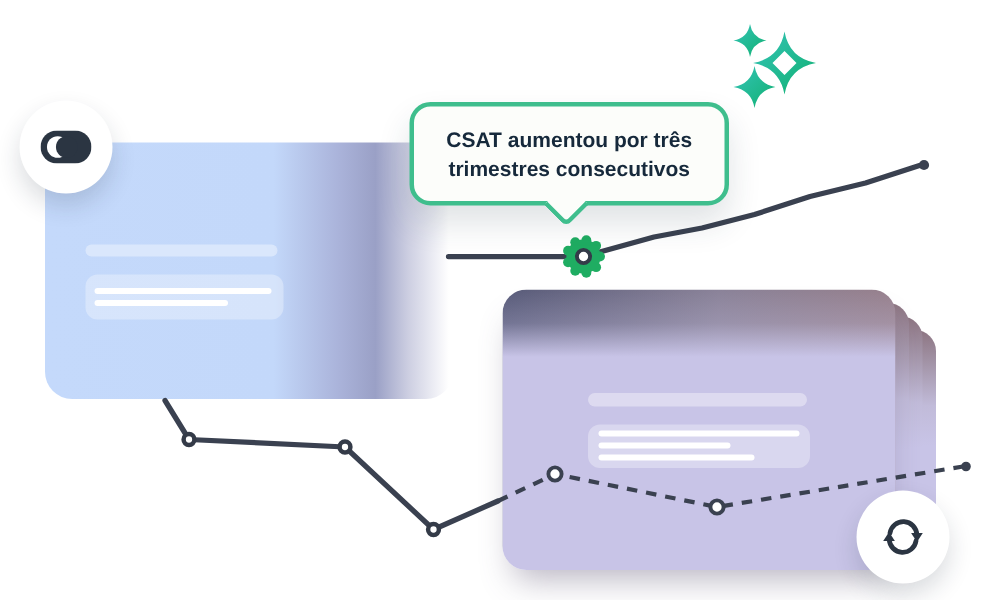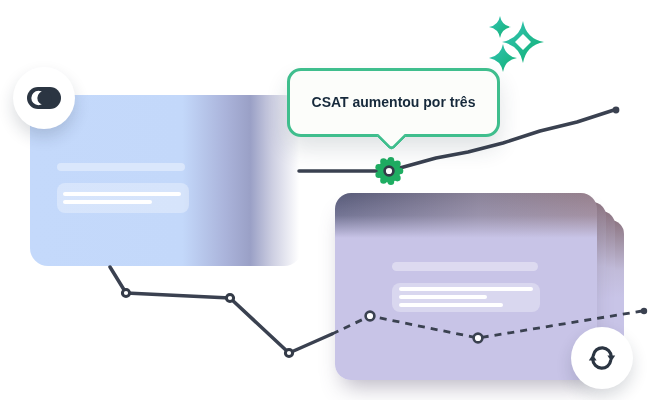--- a/index.html
+++ b/index.html
@@ -26,21 +26,21 @@
     position:absolute;left:335px;top:193px;width:262px;height:187px;border-radius:16px;
     background:
       linear-gradient(180deg, rgba(200,196,231,0) 0%, rgba(200,196,231,.25) 12%, #c8c4e7 24%, #c8c4e7 100%),
       linear-gradient(90deg,#575a78 0%,#8a8298 55%,#97808c 100%);
     box-shadow:0 14px 22px -8px rgba(100,90,120,.45);
   }
   
   .lines-svg{position:absolute;left:0;top:0;z-index:5;}
   
   .tooltip{
-    position:absolute;left:287px;top:68px;width:213px;height:69px;z-index:6;
+    position:absolute;left:273px;top:68px;width:213px;height:69px;z-index:6;
     background:#fcfdfa;border:3px solid #3fbe8d;border-radius:14px;
     box-shadow:0 12px 22px rgba(35,60,70,.14);
     display:flex;align-items:center;justify-content:center;box-sizing:border-box;
   }
   .tooltip-text{
     font-size:14px;font-weight:bold;color:#16293b;line-height:19px;text-align:center;
   }
   .tooltip-tail{
     position:absolute;left:91px;bottom:-13px;width:21px;height:21px;background:#fcfdfa;
     border-right:3px solid #3fbe8d;border-bottom:3px solid #3fbe8d;
@@ -111,20 +111,21 @@
       <circle cx="390.9" cy="160.2" r="3.3" fill="#1fad62"></circle>
       <circle cx="397.4" cy="163.9" r="3.3" fill="#1fad62"></circle>
       <circle cx="389" cy="171" r="11.4" fill="#1fad62"></circle>
       <circle cx="389" cy="171" r="4.4" fill="#ffffff" stroke="#343b49" stroke-width="2.6"></circle>
     </g>
   </svg>
 
   <div class="tooltip">
     <div class="tooltip-text">
       <span>CSAT aumentou por três</span><br>
+      <span>trimestres consecutivos</span>
     </div>
     <div class="tooltip-tail"></div>
   </div>
 
   <div class="badge badge-toggle">
     <svg width="34" height="22" viewBox="0 0 34 22">
       <rect x="0" y="0" width="34" height="22" rx="11" fill="#2b3542"></rect>
       <circle cx="11.5" cy="11" r="7.2" fill="#ffffff"></circle>
       <circle cx="17.5" cy="11" r="7.2" fill="#2b3542"></circle>
     </svg>

